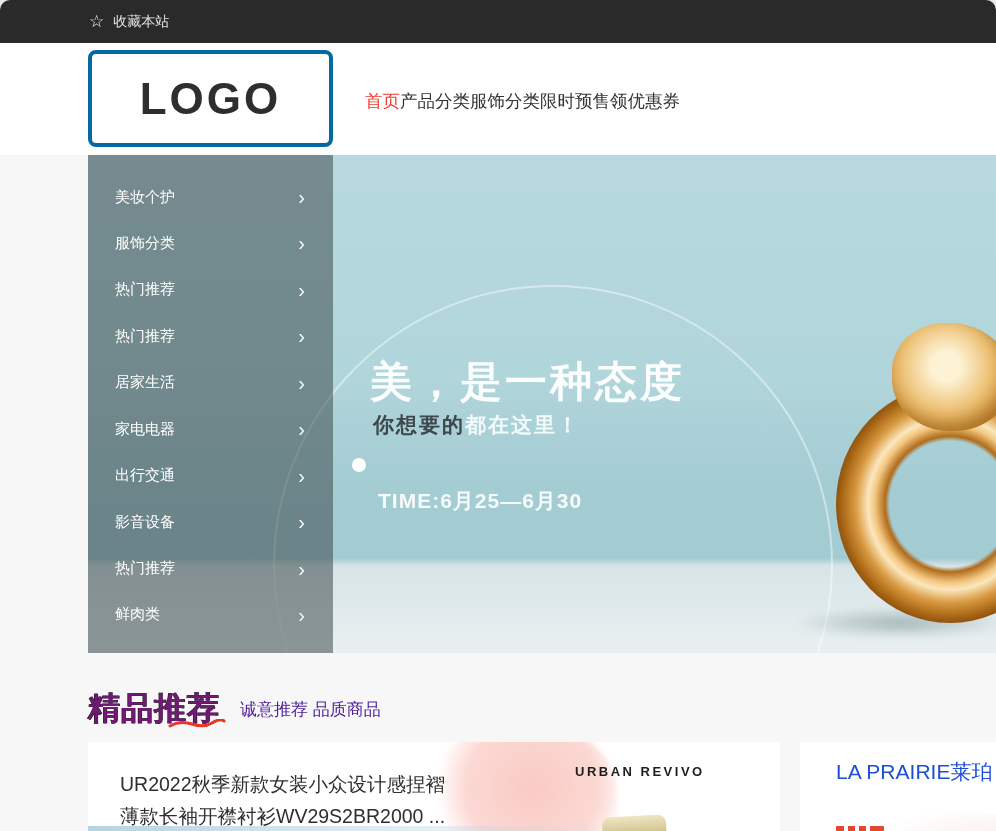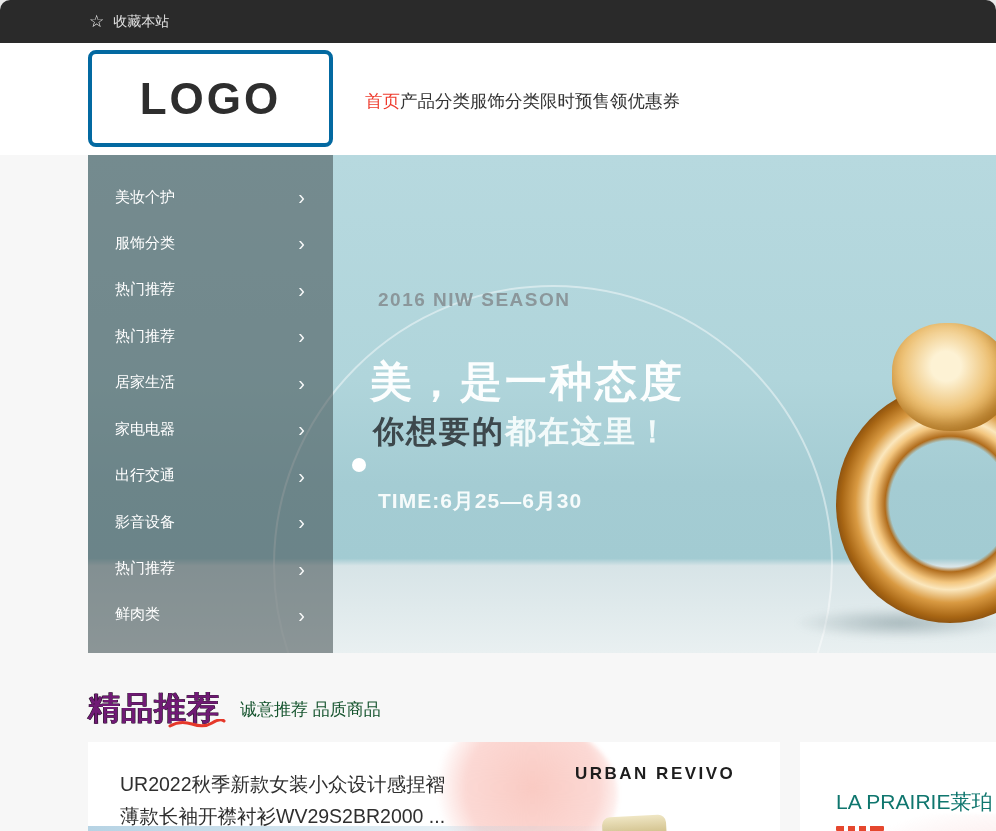--- a/index.html
+++ b/index.html
@@ -35,21 +35,21 @@
   .deco-circle { position:absolute; left:185px; top:130px; width:560px; height:560px;
             border:2px solid rgba(255,255,255,0.45); border-radius:50%; }
   .deco-dot { position:absolute; left:264px; top:303px; width:14px; height:14px;
             background:#ffffff; border-radius:50%; }
   .bn-season { position:absolute; left:290px; top:134px; font-size:19px; font-weight:700;
             color:#8b979b; letter-spacing:1.5px; }
   .bn-product { position:absolute; left:288px; top:162px; font-size:28px; font-weight:500;
             color:rgba(251,253,253,0.88); letter-spacing:15px; }
   .bn-headline { position:absolute; left:282px; top:199px; font-size:42px; font-weight:700;
             color:#fcfefe; letter-spacing:3px; }
-  .bn-subline { position:absolute; left:285px; top:256px; font-size:31px; font-weight:700;
+  .bn-subline { position:absolute; left:285px; top:256px; font-size:21px; font-weight:700;
             letter-spacing:2px; }
   .bn-subline .dark { color:#3d484c; }
   .bn-subline .light { color:#f2fafa; }
   .bn-time { position:absolute; left:290px; top:314px; font-size:21px; font-weight:700;
             color:#f6fbfb; letter-spacing:1px;margin-top:18px; }
 
   
   .ring { position:absolute; left:748px; top:168px; width:260px; height:300px; }
   .ring .band { position:absolute; left:0; top:62px; width:228px; height:238px; border-radius:50%;
         background:radial-gradient(closest-side, rgba(0,0,0,0) 53%, #b06c1c 57%, #f3c67f 66%,
@@ -65,34 +65,34 @@
         justify-content:space-between; padding:20px 0 16px 0; }
   .side-item { display:flex; align-items:center; justify-content:space-between;
         height:44px; padding:0 28px 0 27px; color:#ffffff; font-size:15px; cursor:pointer;gap:48px; }
   .side-item .chev { font-size:20px; font-weight:400; color:rgba(255,255,255,0.95); line-height:1; }
 
   
   .sec-title { position:absolute; left:88px; top:687px; font-size:32px; font-weight:900;
         color:#701a75; letter-spacing:1px;
         text-shadow:0.6px 0 0 #141414, -0.6px 0 0 #141414; }
   .sec-swoosh { position:absolute; left:168px; top:719px; }
-  .sec-sub { position:absolute; left:240px; top:698px; font-size:17px; color:#14532d; }
+  .sec-sub { position:absolute; left:240px; top:698px; font-size:17px; color:#4c1d95; }
 
   
   .card { position:absolute; top:742px; height:170px; background:#ffffff; overflow:hidden; }
   .card1 { left:88px; width:692px; }
   .card2 { left:800px; width:692px; }
   .p-title { position:absolute; left:32px; top:27px; width:340px; font-size:19.5px;
         line-height:1.62; color:#2f2f2f; }
-  .p-title2 { position:absolute; left:36px; top:46px; font-size:21px; color:#0f766e; white-space:nowrap; }
+  .p-title2 { position:absolute; left:36px; top:16px; font-size:21px; color:#1d4ed8; white-space:nowrap; }
   .blob-pink1 { position:absolute; left:340px; top:-22px; width:190px; height:150px; border-radius:50%;
         background:radial-gradient(circle at 55% 45%, rgba(244,150,135,0.5),
                    rgba(240,80,60,0.22) 50%, rgba(240,80,60,0) 72%); filter:blur(2px); }
   .brand-logo { position:absolute; left:487px; top:22px; width:124px; text-align:center;
-        font-size:17px; font-weight:700; letter-spacing:2.5px; color:#1d1d1d; white-space:nowrap; }
+        font-size:13px; font-weight:700; letter-spacing:2.5px; color:#1d1d1d; white-space:nowrap; }
   .tan-item { position:absolute; left:515px; top:74px; width:64px; height:52px;
         background:linear-gradient(180deg,#efe6c4,#cdbb83 40%,#b49f5f);
         border-radius:8px 8px 14px 14px; transform:rotate(-3deg); }
   .blob-pink2 { position:absolute; left:16px; top:72px; width:330px; height:170px;
         background:radial-gradient(ellipse at 60% 75%, rgba(246,196,196,0.9),
                    rgba(246,196,196,0.3) 55%, rgba(246,196,196,0) 78%); filter:blur(1px); }
   .price-sliver { position:absolute; left:36px; top:84px; width:48px; height:5px; border-radius:1px;
         background:linear-gradient(90deg,#e5472e 0 8px, transparent 8px 12px, #e5472e 12px 19px,
                    transparent 19px 23px, #e5472e 23px 30px, transparent 30px 34px, #e5472e 34px 48px); }
   .bottom-glow { position:absolute; left:88px; top:826px; width:540px; height:5px;
@@ -125,21 +125,20 @@
 
   <div class="banner">
     <div class="deco-circle"></div>
     <div class="floor-shadow"></div>
 
     <div class="ring">
       <div class="band"></div>
       <div class="crown"></div>
     </div>
 
-    <div class="bn-season">2016 NIW SEASON</div>
     <div class="bn-headline">美，是一种态度</div>
     <div class="bn-subline">
       <span class="dark">你想要的</span><span class="light">都在这里！</span>
     </div>
     <div class="deco-dot"></div>
     <div class="bn-time">TIME:6月25—6月30</div>
 
     <div class="side-menu">
       <div class="side-item">
         <span>美妆个护</span>

